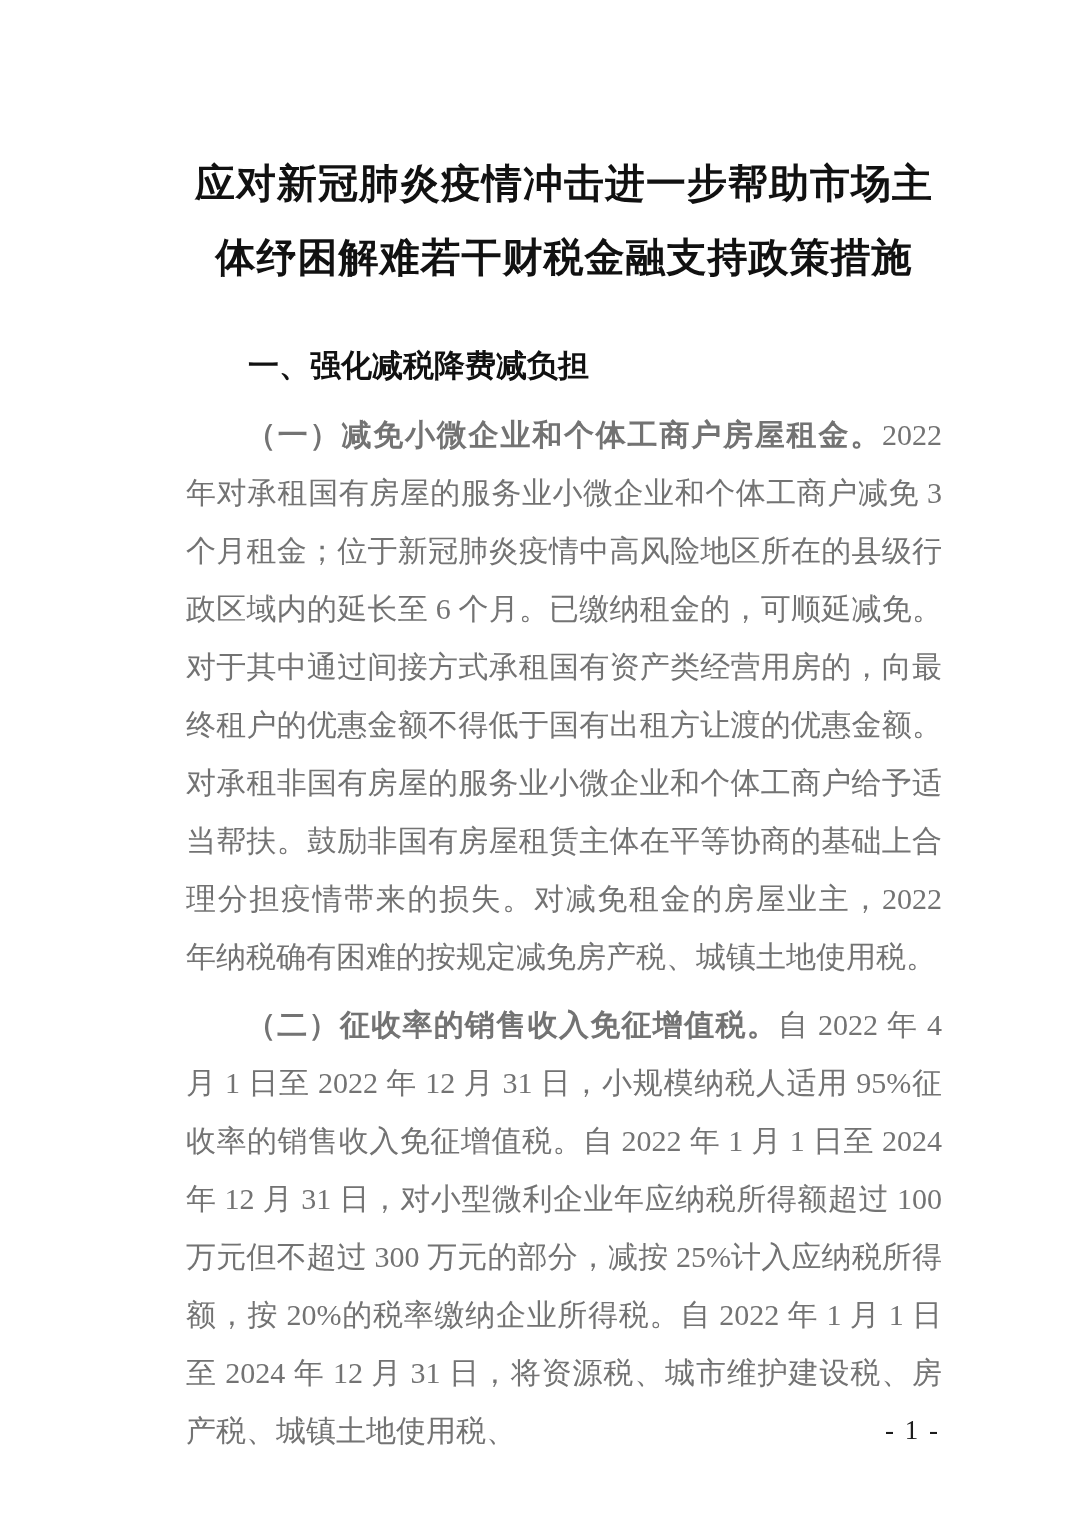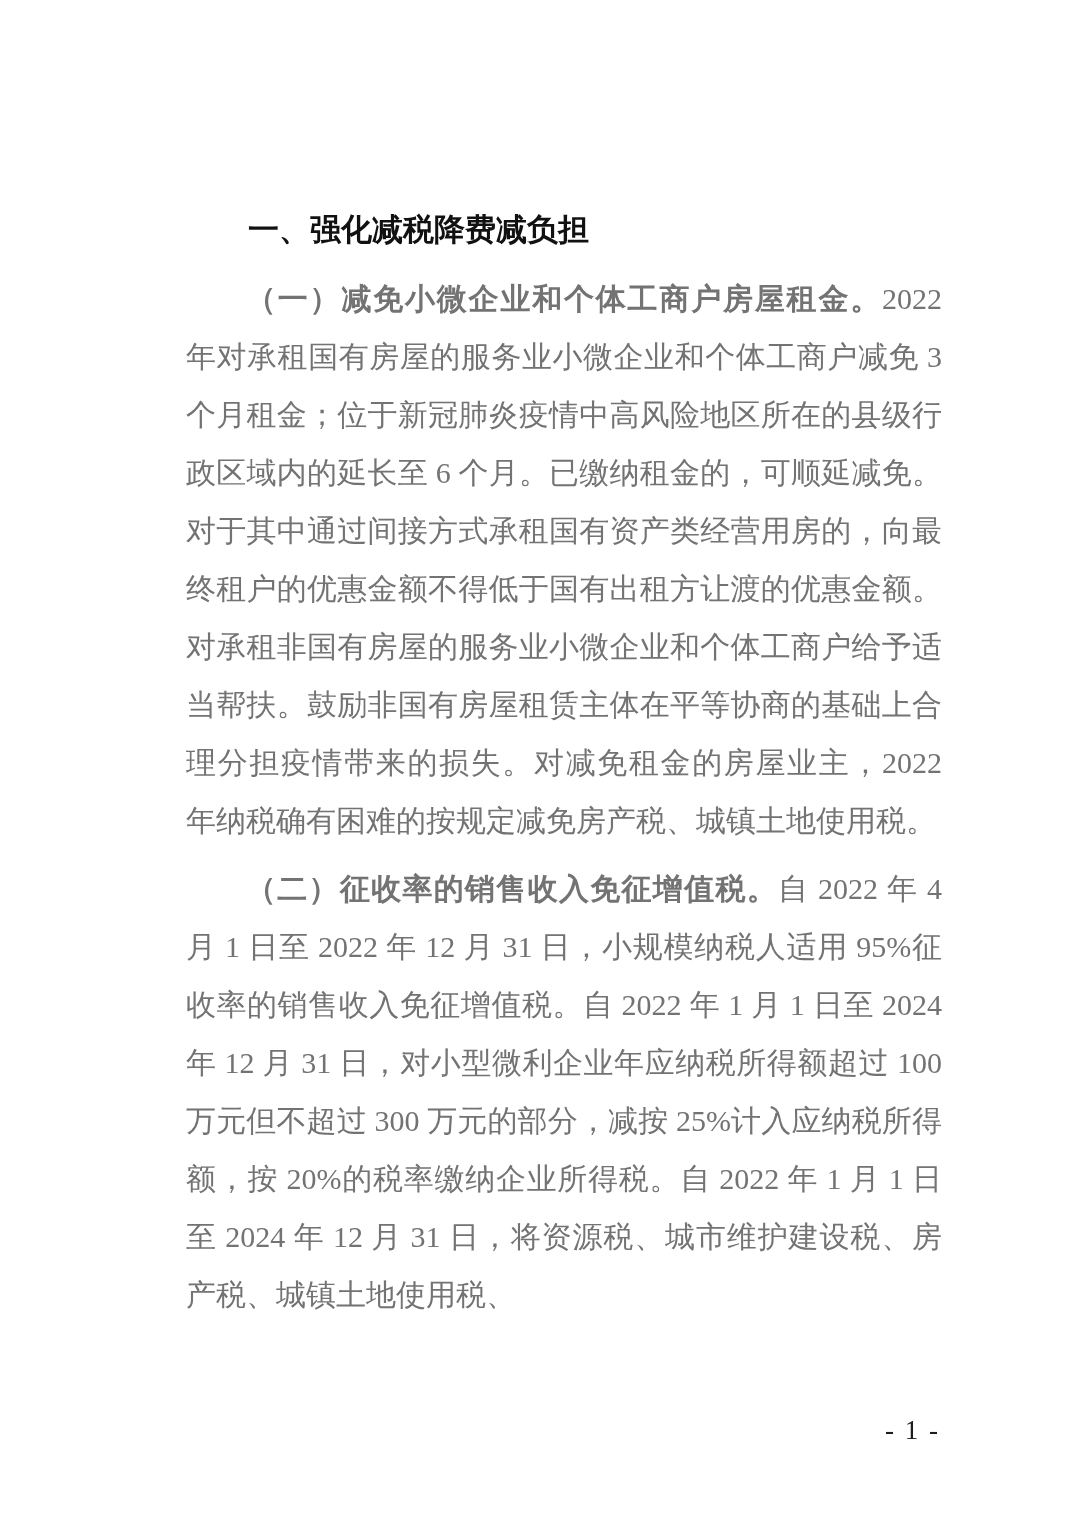--- a/index.html
+++ b/index.html
@@ -25,21 +25,21 @@
     padding-top: 146px;
     text-align: center;
     font-family: "Liberation Sans", sans-serif;
     font-weight: 700;
     font-size: 40px;
     line-height: 74px;
     color: #111111;
     letter-spacing: 1px;
   }
   .section-heading {
-    margin-top: 60px;
+    margin-top: 48px;
     font-family: "Liberation Sans", sans-serif;
     font-weight: 700;
     font-size: 31px;
     line-height: 48px;
     text-indent: 2em;
     color: #111111;
   }
   .body-para {
     margin-top: 16px;
     font-size: 30px;
@@ -63,20 +63,22 @@
     letter-spacing: 2px;
   }
 </style>
 </head>
 <body>
 
 <div class="page">
   <div class="content">
 
     <h1 class="doc-title">
+      <div>应对新冠肺炎疫情冲击进一步帮助市场主</div>
+      <div>体纾困解难若干财税金融支持政策措施</div>
     </h1>
 
     <h2 class="section-heading">一、强化减税降费减负担</h2>
 
     <p class="body-para"><span class="para-lead">（一）减免小微企业和个体工商户房屋租金。</span><span>2022 年对承租国有房屋的服务业小微企业和个体工商户减免 3 个月租金；位于新冠肺炎疫情中高风险地区所在的县级行政区域内的延长至 6 个月。已缴纳租金的，可顺延减免。对于其中通过间接方式承租国有资产类经营用房的，向最终租户的优惠金额不得低于国有出租方让渡的优惠金额。对承租非国有房屋的服务业小微企业和个体工商户给予适当帮扶。鼓励非国有房屋租赁主体在平等协商的基础上合理分担疫情带来的损失。对减免租金的房屋业主，2022 年纳税确有困难的按规定减免房产税、城镇土地使用税。</span></p>
 
     <p class="body-para"><span class="para-lead">（二）征收率的销售收入免征增值税。</span><span>自 2022 年 4 月 1 日至 2022 年 12 月 31 日，小规模纳税人适用 95%征收率的销售收入免征增值税。自 2022 年 1 月 1 日至 2024 年 12 月 31 日，对小型微利企业年应纳税所得额超过 100 万元但不超过 300 万元的部分，减按 25%计入应纳税所得额，按 20%的税率缴纳企业所得税。自 2022 年 1 月 1 日至 2024 年 12 月 31 日，将资源税、城市维护建设税、房产税、城镇土地使用税、</span></p>
 
   </div>
 

